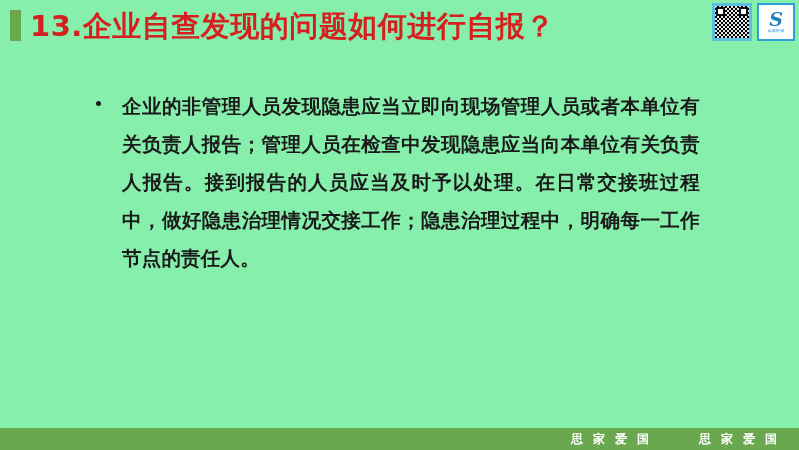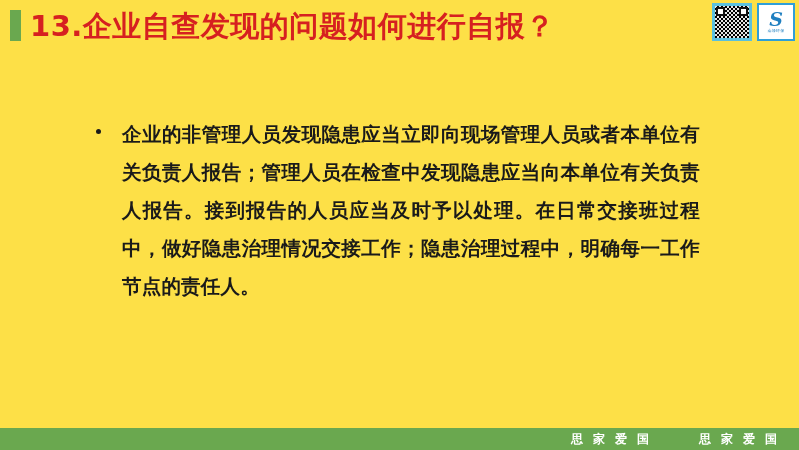--- a/index.html
+++ b/index.html
@@ -12,21 +12,21 @@
     background: #ffffff;
     font-family: "DejaVu Sans", "Liberation Sans", sans-serif;
     overflow: hidden;
     position: relative;
   }
 
   .slide {
     position: relative;
     width: 799px;
     height: 450px;
-    background: #fde047;
+    background: #86efac;
   }
 
   
   .header {
     position: absolute;
     left: 0;
     top: 0;
     width: 799px;
     height: 52px;
   }
@@ -120,21 +120,21 @@
     font-size: 4px;
     line-height: 6px;
     letter-spacing: 0.3px;
     white-space: nowrap;
   }
 
   
   .content {
     position: absolute;
     left: 0;
-    top: 116px;
+    top: 88px;
     width: 799px;
   }
 
   .bullet-block {
     position: relative;
     margin-left: 96px;
     width: 604px;
   }
 
   .bullet-dot {

